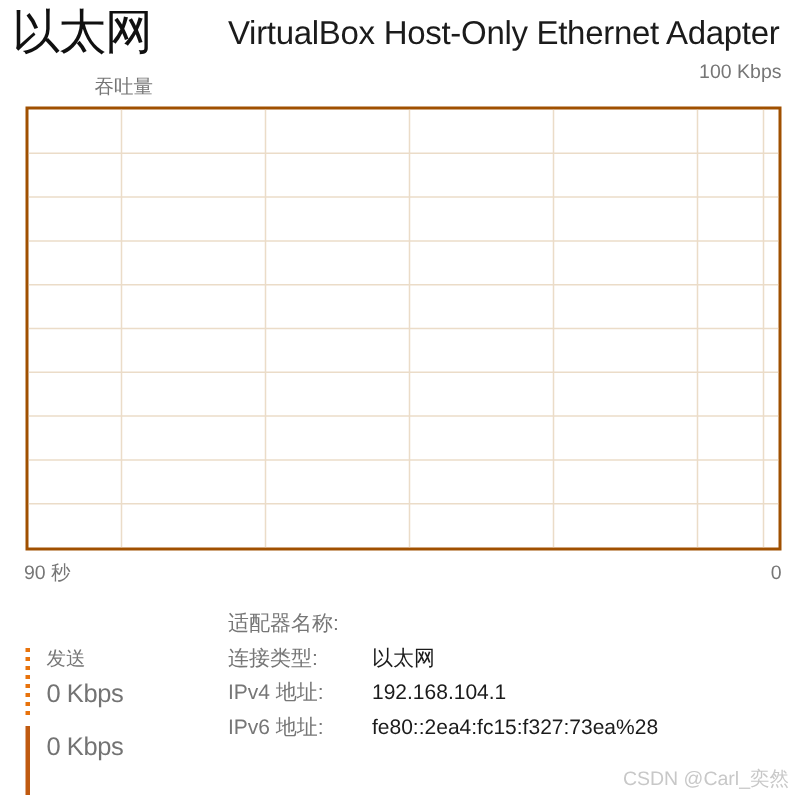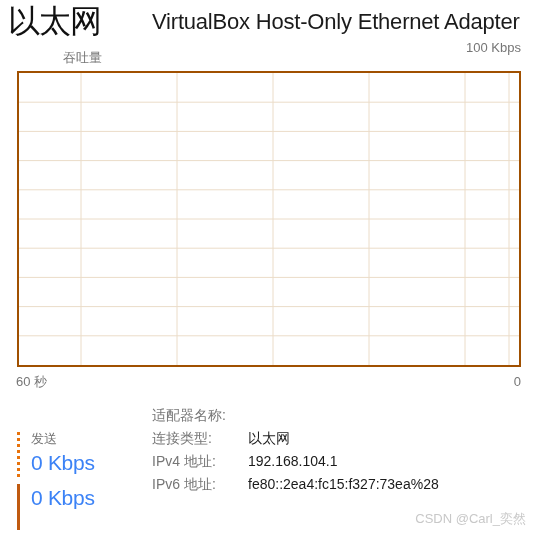--- a/index.html
+++ b/index.html
@@ -108,22 +108,22 @@
   .legend-marker.recv {
     background: #c05a10;
   }
   .legend-name {
     font-size: 13px;
     color: #767676;
     line-height: 17px;
     white-space: nowrap;
   }
   .legend-value {
-    font-size: 21px;
-    color: #3b82f6;
+    font-size: 17px;
+    color: #737373;
     line-height: 32px;
     letter-spacing: -0.3px;
     white-space: nowrap;
   }
 
   
   .details {
     position: absolute;
     left: 152px;
     top: 404px;
@@ -191,21 +191,21 @@
       <line x1="62" y1="0" x2="62" y2="292"></line>
       <line x1="158" y1="0" x2="158" y2="292"></line>
       <line x1="254" y1="0" x2="254" y2="292"></line>
       <line x1="350" y1="0" x2="350" y2="292"></line>
       <line x1="446" y1="0" x2="446" y2="292"></line>
       <line x1="490" y1="0" x2="490" y2="292"></line>
     </g>
   </svg>
 </div>
 
-<div class="axis-label axis-time-left">60 秒</div>
+<div class="axis-label axis-time-left">90 秒</div>
 <div class="axis-label axis-time-right">0</div>
 
 <div class="legend">
 
   <div class="legend-block">
     <span class="legend-marker send"></span>
     <div class="legend-name">发送</div>
     <div class="legend-value">0 Kbps</div>
   </div>
 

